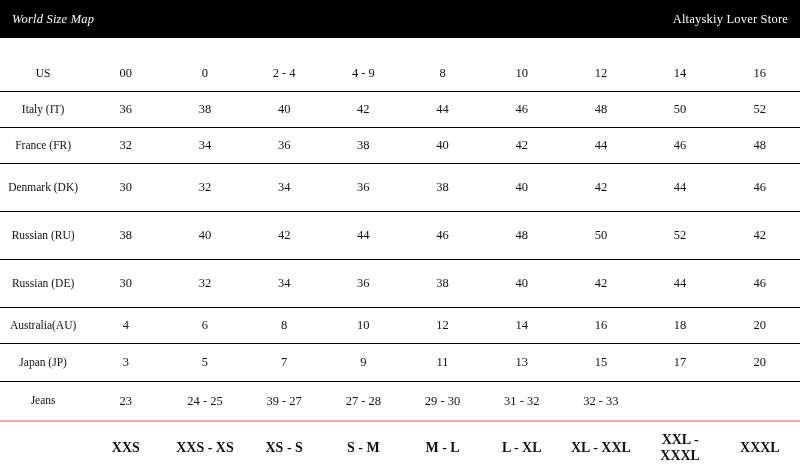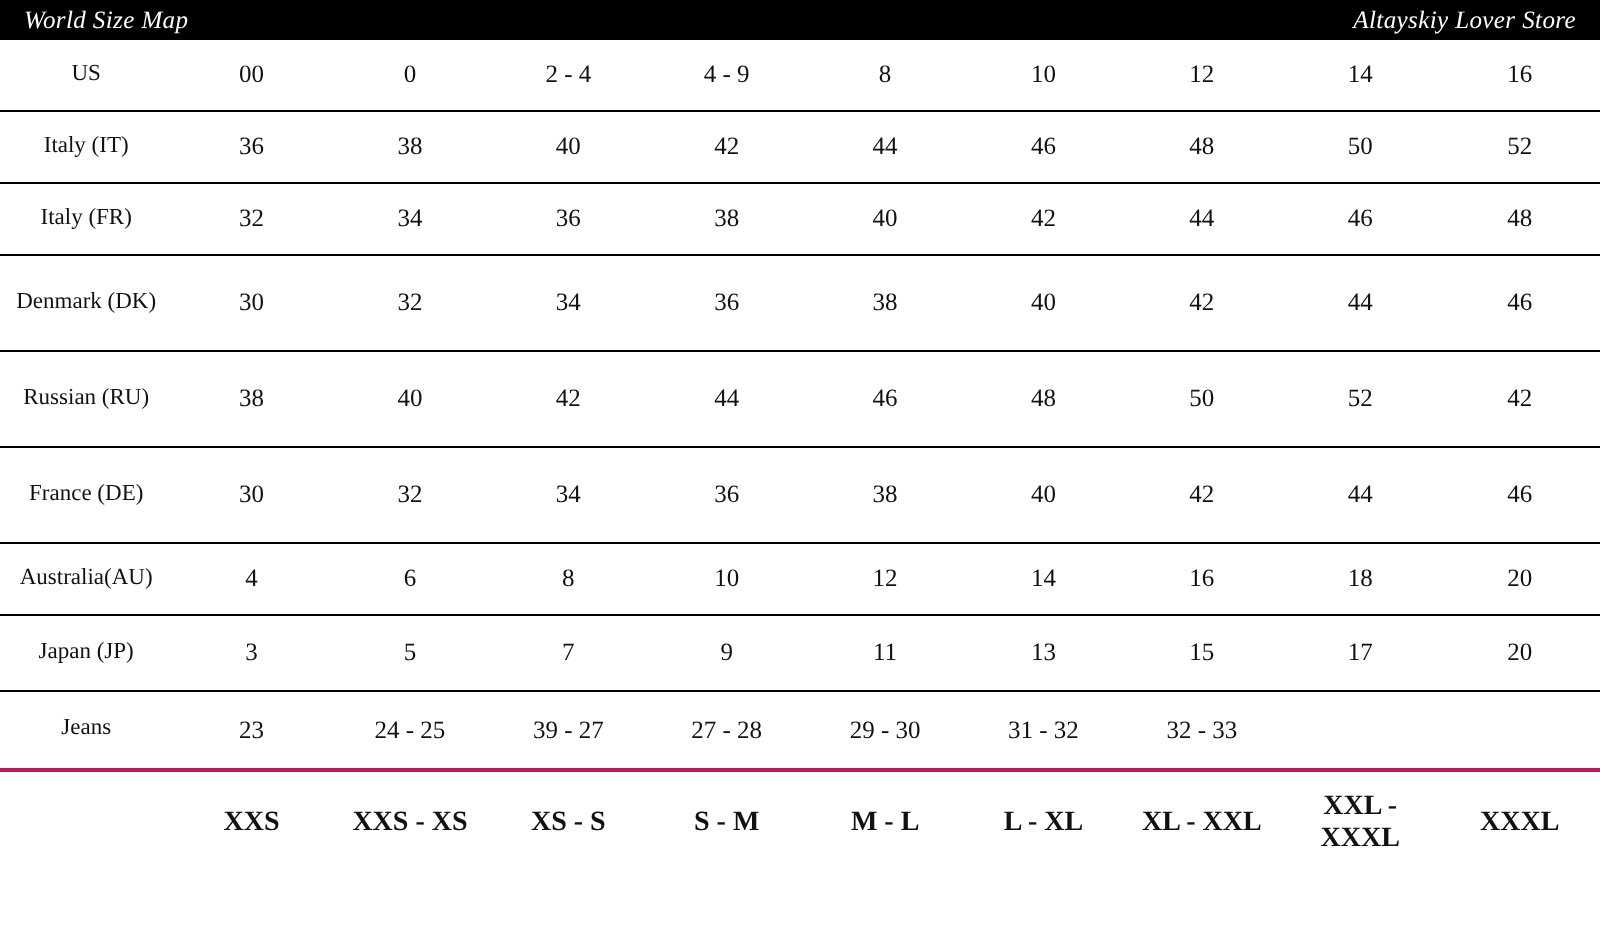--- a/index.html
+++ b/index.html
@@ -16,44 +16,44 @@
   }
   .sheet {
     position: relative;
     width: 800px;
     height: 467px;
     box-sizing: border-box;
   }
   
   .header-bar {
     position: relative;
-    height: 20px;
+    height: 38px;
     background: #000000;
     color: #ffffff;
     display: flex;
     align-items: center;
     justify-content: space-between;
     padding: 0 12px;
     box-sizing: border-box;
     font-family: "Liberation Serif", serif;
     font-size: 12.5px;
     letter-spacing: 0.2px;
   }
   .header-bar .title-left {
     font-style: italic;
   }
   .header-bar .title-right {
-    font-style: italic;
   }
   
   table.size-table {
     width: 800px;
     border-collapse: collapse;
     table-layout: fixed;
     font-size: 12.5px;
+    margin-top: 18px;
   }
   table.size-table td {
     border-bottom: 1px solid #000000;
     height: 35px;
     vertical-align: middle;
     padding: 0;
     text-align: center;
     font-family: "Liberation Serif", serif;
   }
   td.label-cell {
@@ -66,21 +66,21 @@
   td.val {
     font-size: 12.5px;
   }
   
   col.c-label { width: 86px; }
   col.c-val  { width: 79px; }
   col.c-val-last { width: 80px; }
 
   tr.tall td { height: 47px; }
   tr.row-japan td { height: 37px; }
-  tr.row-jeans td { height: 38px; border-bottom: 2px solid #be185d; }
+  tr.row-jeans td { height: 38px; border-bottom: 2px solid #fca5a5; }
 
   
   .footer-wrap {
     width: 800px;
   }
   table.footer-table {
     width: 800px;
     border-collapse: collapse;
     table-layout: fixed;
   }
@@ -137,21 +137,21 @@
         <td class="val">38</td>
         <td class="val">40</td>
         <td class="val">42</td>
         <td class="val">44</td>
         <td class="val">46</td>
         <td class="val">48</td>
         <td class="val">50</td>
         <td class="val">52</td>
       </tr>
       <tr>
-        <td class="label-cell">Italy (FR)</td>
+        <td class="label-cell">France (FR)</td>
         <td class="val">32</td>
         <td class="val">34</td>
         <td class="val">36</td>
         <td class="val">38</td>
         <td class="val">40</td>
         <td class="val">42</td>
         <td class="val">44</td>
         <td class="val">46</td>
         <td class="val">48</td>
       </tr>
@@ -173,21 +173,21 @@
         <td class="val">40</td>
         <td class="val">42</td>
         <td class="val">44</td>
         <td class="val">46</td>
         <td class="val">48</td>
         <td class="val">50</td>
         <td class="val">52</td>
         <td class="val">42</td>
       </tr>
       <tr class="tall">
-        <td class="label-cell">France (DE)</td>
+        <td class="label-cell">Russian (DE)</td>
         <td class="val">30</td>
         <td class="val">32</td>
         <td class="val">34</td>
         <td class="val">36</td>
         <td class="val">38</td>
         <td class="val">40</td>
         <td class="val">42</td>
         <td class="val">44</td>
         <td class="val">46</td>
       </tr>

